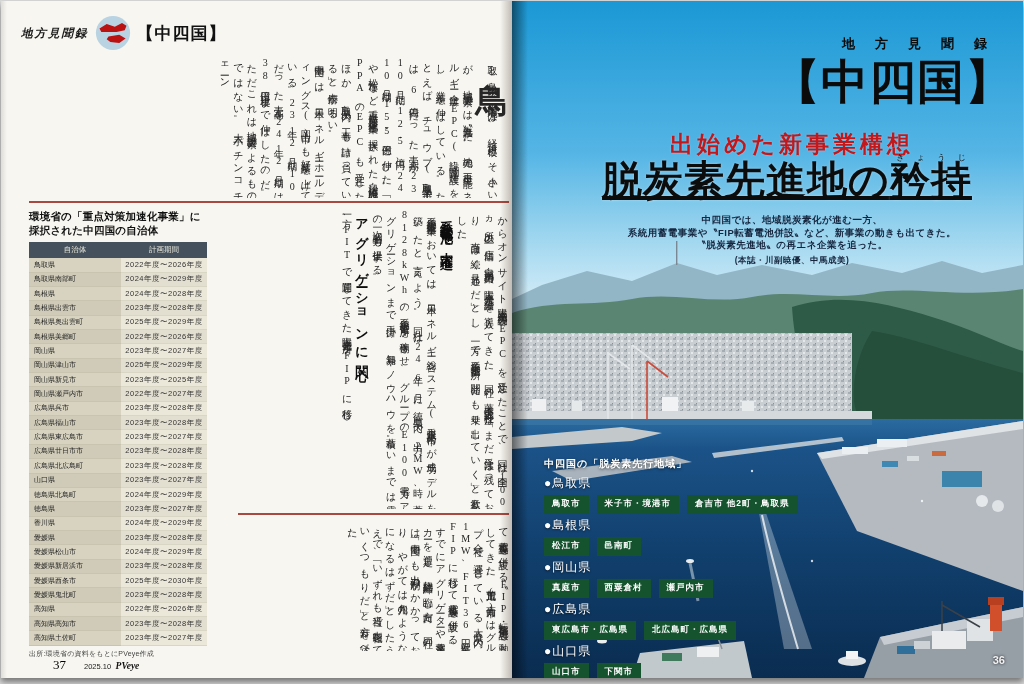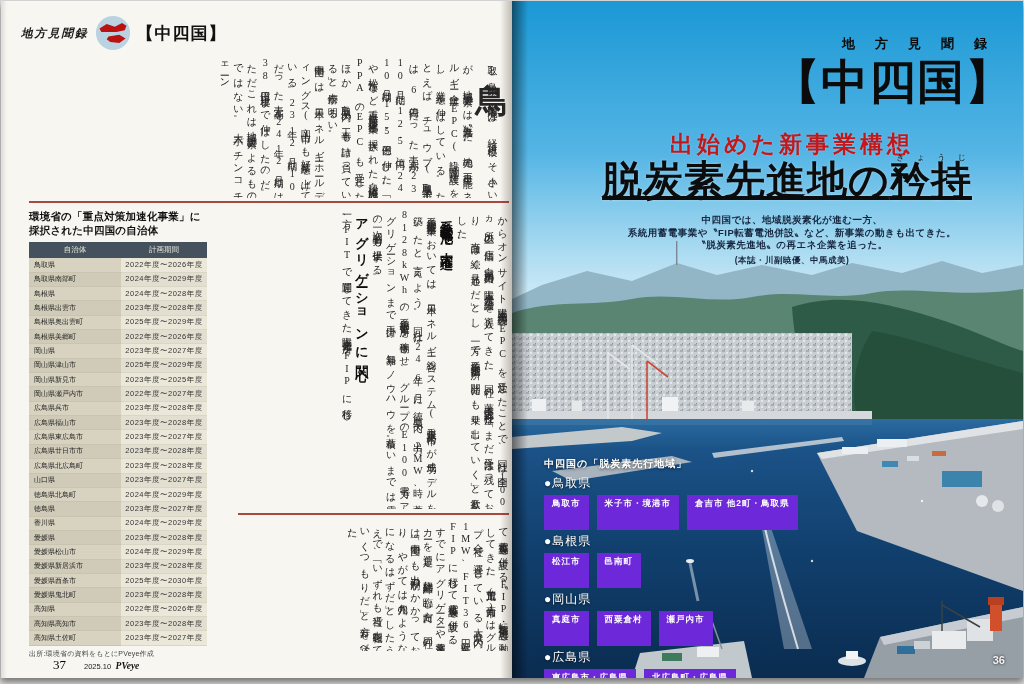--- a/index.html
+++ b/index.html
@@ -65,22 +65,22 @@
   .rp-lede{position:absolute;left:55px;top:213px;width:450px;text-align:center;z-index:3;
            font-family:Liberation Sans, sans-serif;font-weight:600;font-size:9.5px;
            line-height:12.5px;color:#16263f;letter-spacing:.5px;}
   .rp-credit{font-size:8.5px;margin-top:2px;font-weight:600;}
   .mt-wrap{position:absolute;left:32px;top:456px;width:250px;z-index:4;}
   .mt-title{font-size:10px;font-weight:bold;color:#fff;letter-spacing:1px;
             text-shadow:0 1px 3px rgba(0,0,0,.65);margin-bottom:4px;}
   .mt-group{margin-bottom:3px;}
   .mt-pref{font-size:12px;color:#fff;letter-spacing:1px;margin:3px 0 3px;text-shadow:0 1px 2px rgba(0,0,0,.6);}
   .mt-boxes{display:flex;gap:8px;}
-  .mt-box{background:#6d28d9;color:#fff;font-size:8.5px;font-weight:bold;letter-spacing:1px;
-          padding:3px 8px 20px;white-space:nowrap;}
+  .mt-box{background:#14532d;color:#fff;font-size:8.5px;font-weight:bold;letter-spacing:1px;
+          padding:3px 8px 4px;white-space:nowrap;}
   .rp-pageno{position:absolute;right:18px;bottom:12px;color:#f3f3f3;font-size:11px;font-weight:bold;
              z-index:6;text-shadow:0 0 3px rgba(0,0,0,.8);}
 </style>
 </head>
 <body>
 
 <div class="spread">
 
   <div class="page-left">
 

